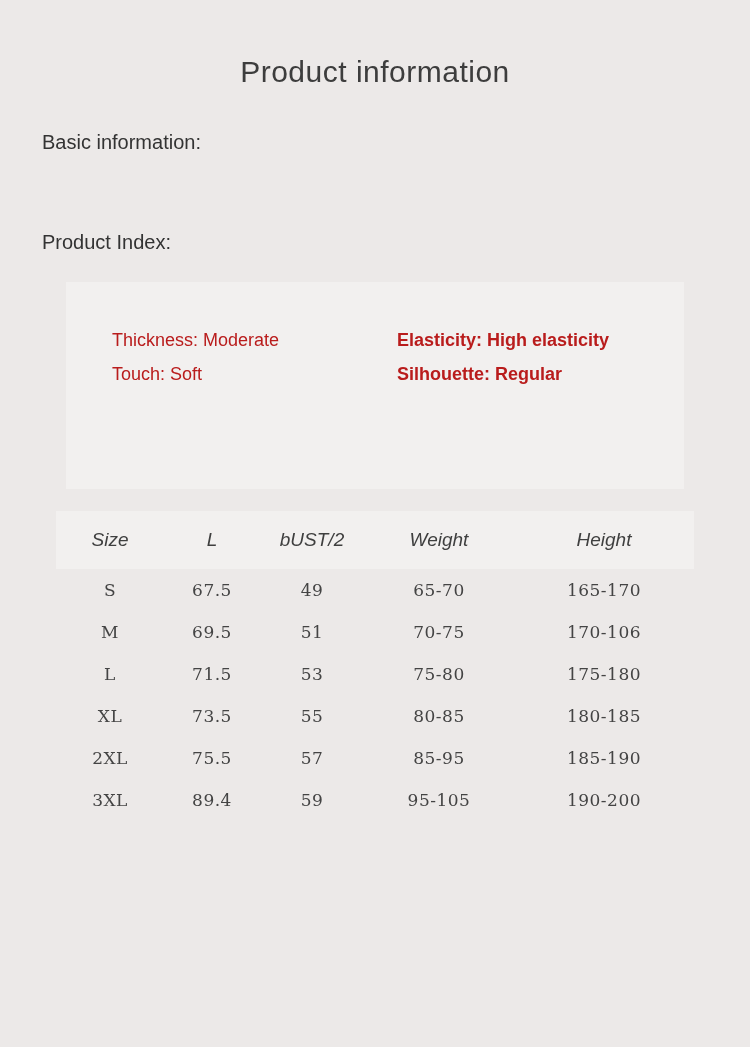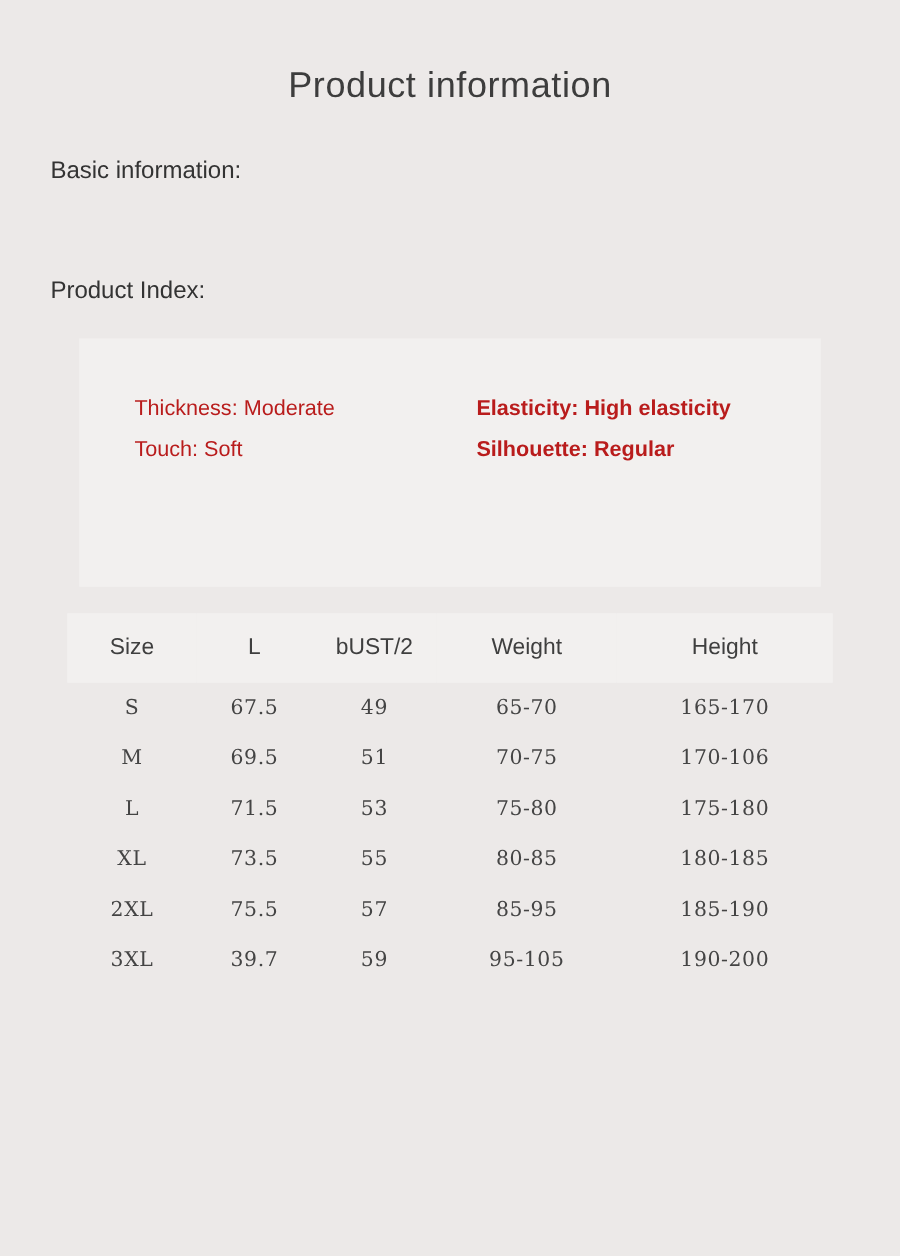--- a/index.html
+++ b/index.html
@@ -87,20 +87,21 @@
   #size-heading { padding-top: 55px; }
 
   .size-table {
     margin: 22px 56px 0 56px;
     border-collapse: collapse;
     width: 638px;
     table-layout: fixed;
   }
   .size-table thead tr {
     background: #f2f0ef;
+    font-style: italic;
   }
   .size-table th {
     font-size: 19px;
     font-weight: 400;
     color: #3f3f3f;
     padding: 18px 0;
     text-align: center;
     font-family: "Liberation Sans", sans-serif;
   }
   .size-table td {
@@ -191,21 +192,21 @@
       </tr>
       <tr>
         <td>2XL</td>
         <td>75.5</td>
         <td>57</td>
         <td>85-95</td>
         <td>185-190</td>
       </tr>
       <tr>
         <td>3XL</td>
-        <td>39.7</td>
+        <td>89.4</td>
         <td>59</td>
         <td>95-105</td>
         <td>190-200</td>
       </tr>
     </tbody>
   </table>
 
 </div>
 
 </body></html>

